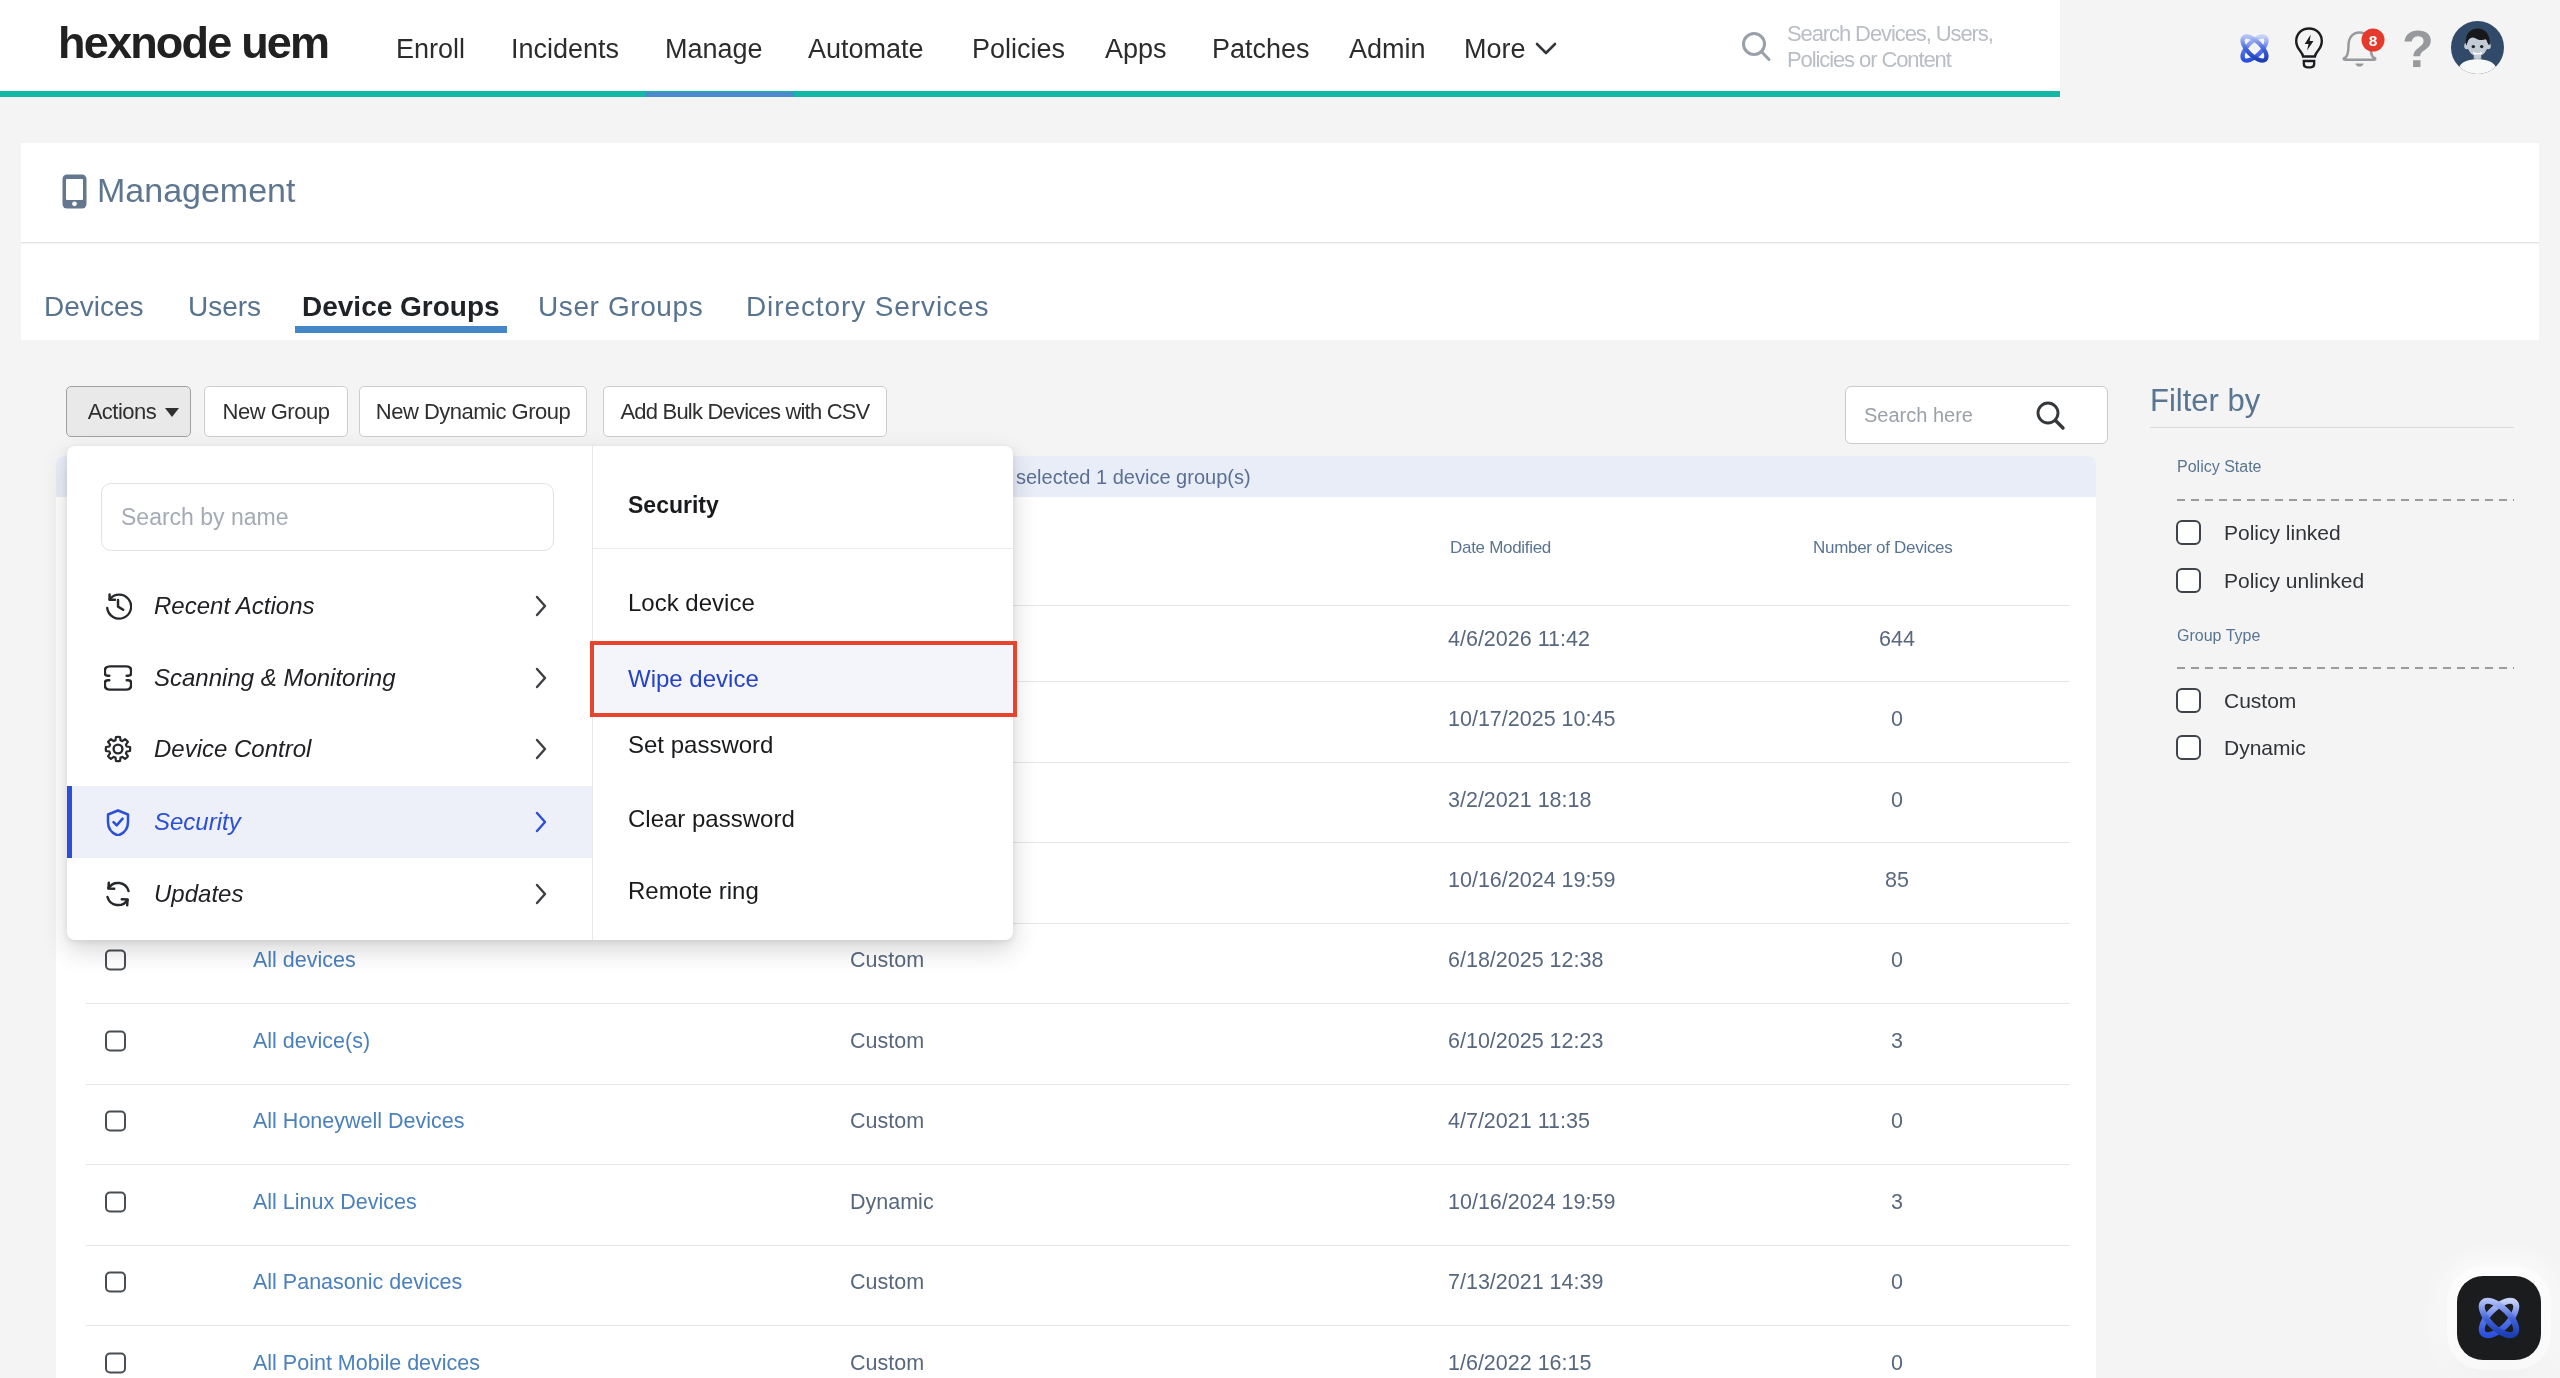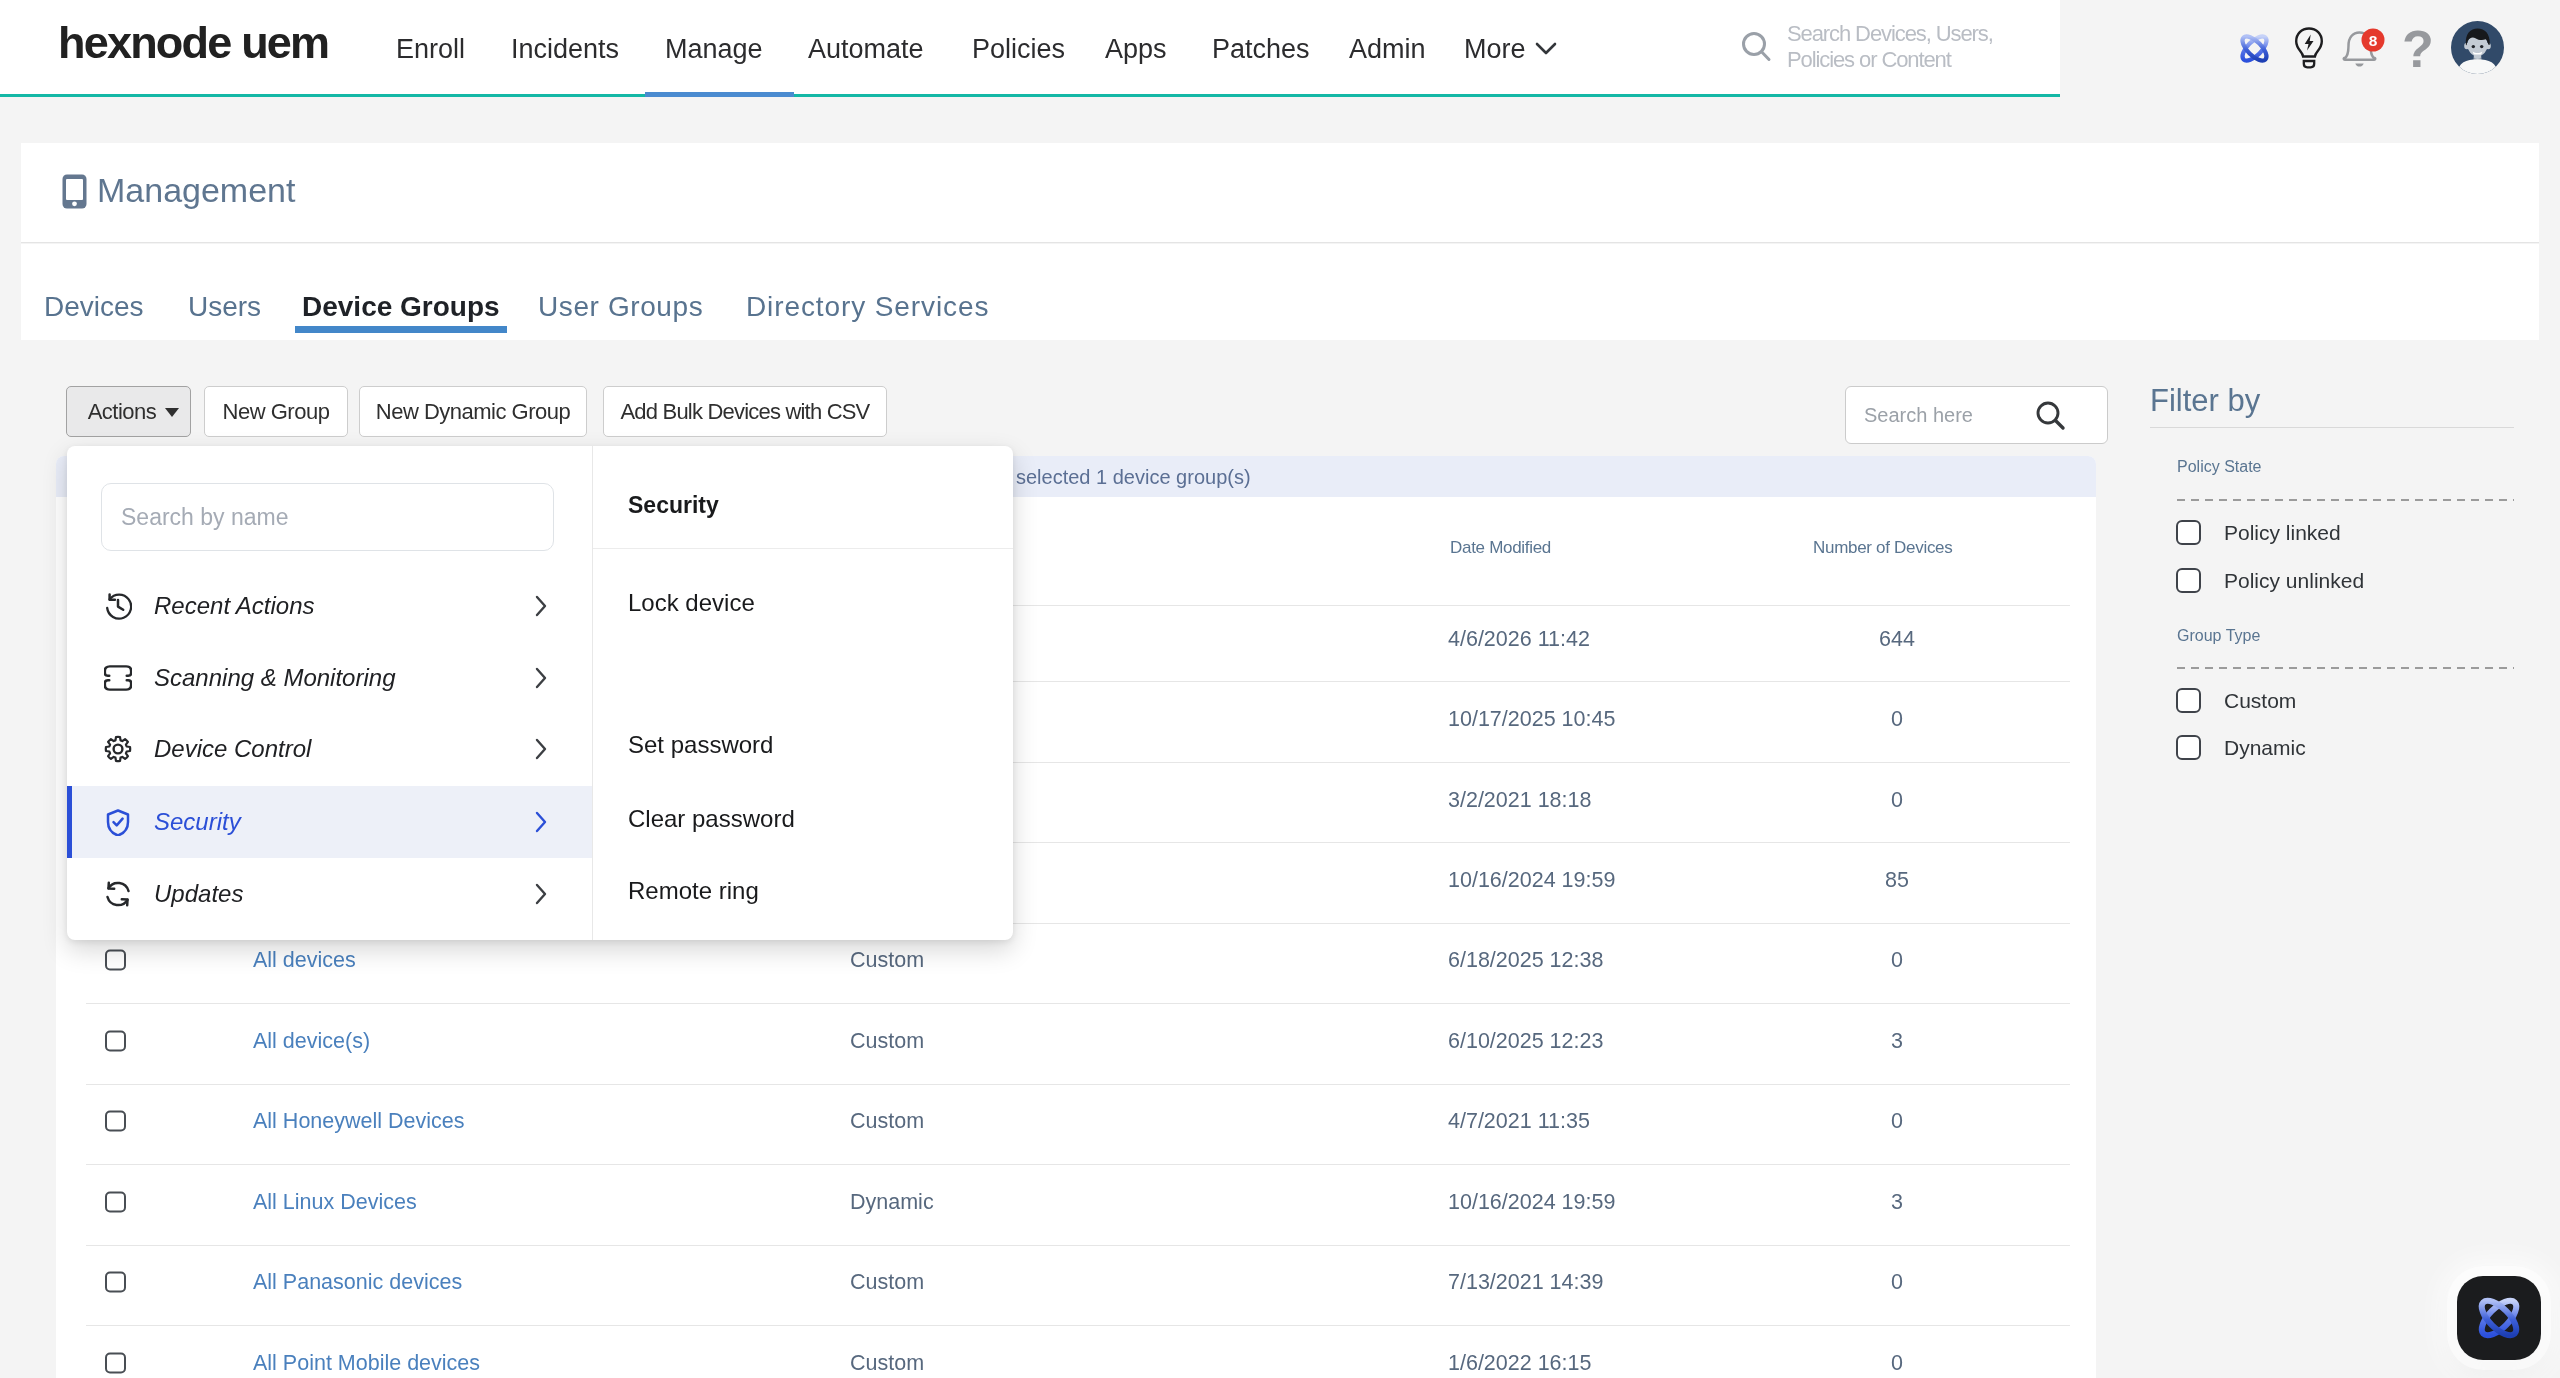--- a/index.html
+++ b/index.html
@@ -1,20 +1,20 @@
 <!DOCTYPE html>
 <html><head>
 <meta charset="utf-8">
 <style>
   * { margin:0; padding:0; box-sizing:border-box; }
   html,body { width:2560px; height:1378px; overflow:hidden; }
   body { background:#f4f4f4; font-family:"Liberation Sans", sans-serif; position:relative; }
   .abs { position:absolute; }
   
-  #nav { position:absolute; left:0; top:0; width:2060px; height:97px; background:#fff; border-bottom:3px solid #14b8a6; }
+  #nav { position:absolute; left:0; top:0; width:2060px; height:97px; background:#fff; border-bottom:6px solid #14b8a6; }
   .navitem { position:absolute; top:49px; transform:translateY(-50%); font-size:27px; color:#2c2c2e; }
   #logo { position:absolute; left:58px; top:43px; transform:translateY(-50%); font-size:45px; font-weight:bold; letter-spacing:-1.8px; color:#212121; }
   #nav-underline { position:absolute; left:645px; top:92px; width:149px; height:5px; background:#4a8bd0; }
   #nav-ph { position:absolute; left:1787px; top:47px; transform:translateY(-50%); font-size:22px; letter-spacing:-1.1px; color:#b9bdc4; }
   #qmark { position:absolute; left:2402px; top:19px; font-size:52px; font-weight:bold; color:#97999d; }
   
   #panel1 { position:absolute; left:21px; top:143px; width:2518px; height:100px; background:#fff; border-bottom:1px solid #e4e4e4; }
   #panel2 { position:absolute; left:21px; top:244px; width:2518px; height:96px; background:#fff; }
   .tab { position:absolute; top:307px; transform:translateY(-50%); font-size:28px; color:#58738f; }
   #tab-underline { position:absolute; left:295px; top:326px; width:212px; height:7px; background:#4387c9; }
@@ -315,20 +315,23 @@
       <path d="M23.2 25.2 L23.5 19.5 L17.8 19.2" fill="none" stroke="#26282b" stroke-width="2.5" stroke-linecap="round" stroke-linejoin="round"></path>
     </svg>
     <span class="ddlabel">Updates</span>
     <svg class="ddchev" viewBox="0 0 12 22">
         <polyline points="2,2 10,11 2,20" fill="none" stroke="#3c3f43" stroke-width="2.4" stroke-linecap="round" stroke-linejoin="round"></polyline>
       </svg>
   </div>
   <span id="sm-head">Security</span>
   <div id="sm-divider"></div>
   <span class="smitem" style="top:157px">Lock device</span>
+  <div id="wipebox">
+      <span>Wipe device</span>
+    </div>
   <span class="smitem" style="top:299px">Set password</span>
   <span class="smitem" style="top:373px">Clear password</span>
   <span class="smitem" style="top:445px">Remote ring</span>
 </div>
 
 <div id="chat">
   <svg width="56" height="56" viewBox="0 0 48 48">
     <path d="M37.44 10.56 A19 8.6 -45 1 1 10.56 37.44 A19 8.6 -45 1 1 37.44 10.56 Z" fill="none" stroke="url(#kg1)" stroke-width="5.2"></path>
     <path d="M10.56 10.56 A19 8.6 45 1 1 37.44 37.44 A19 8.6 45 1 1 10.56 10.56 Z" fill="none" stroke="url(#kg2)" stroke-width="5.2"></path>
   </svg>

